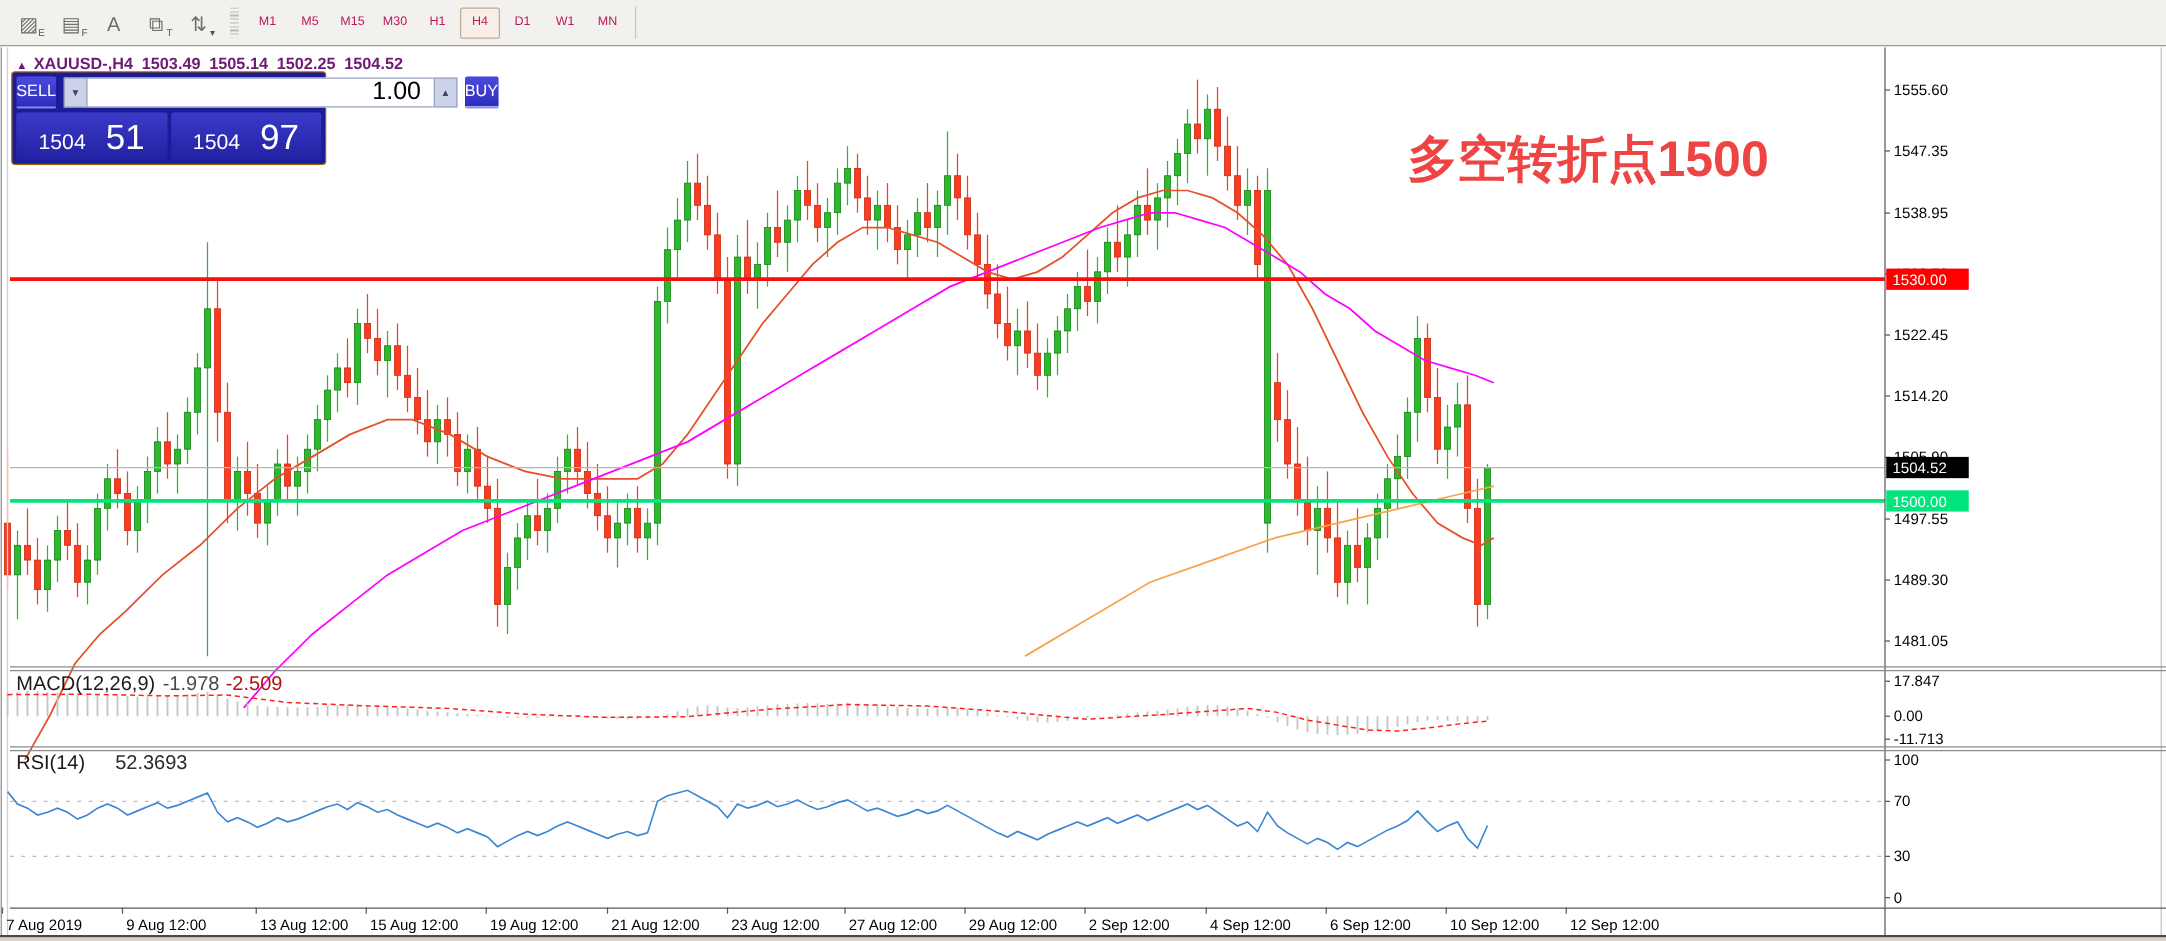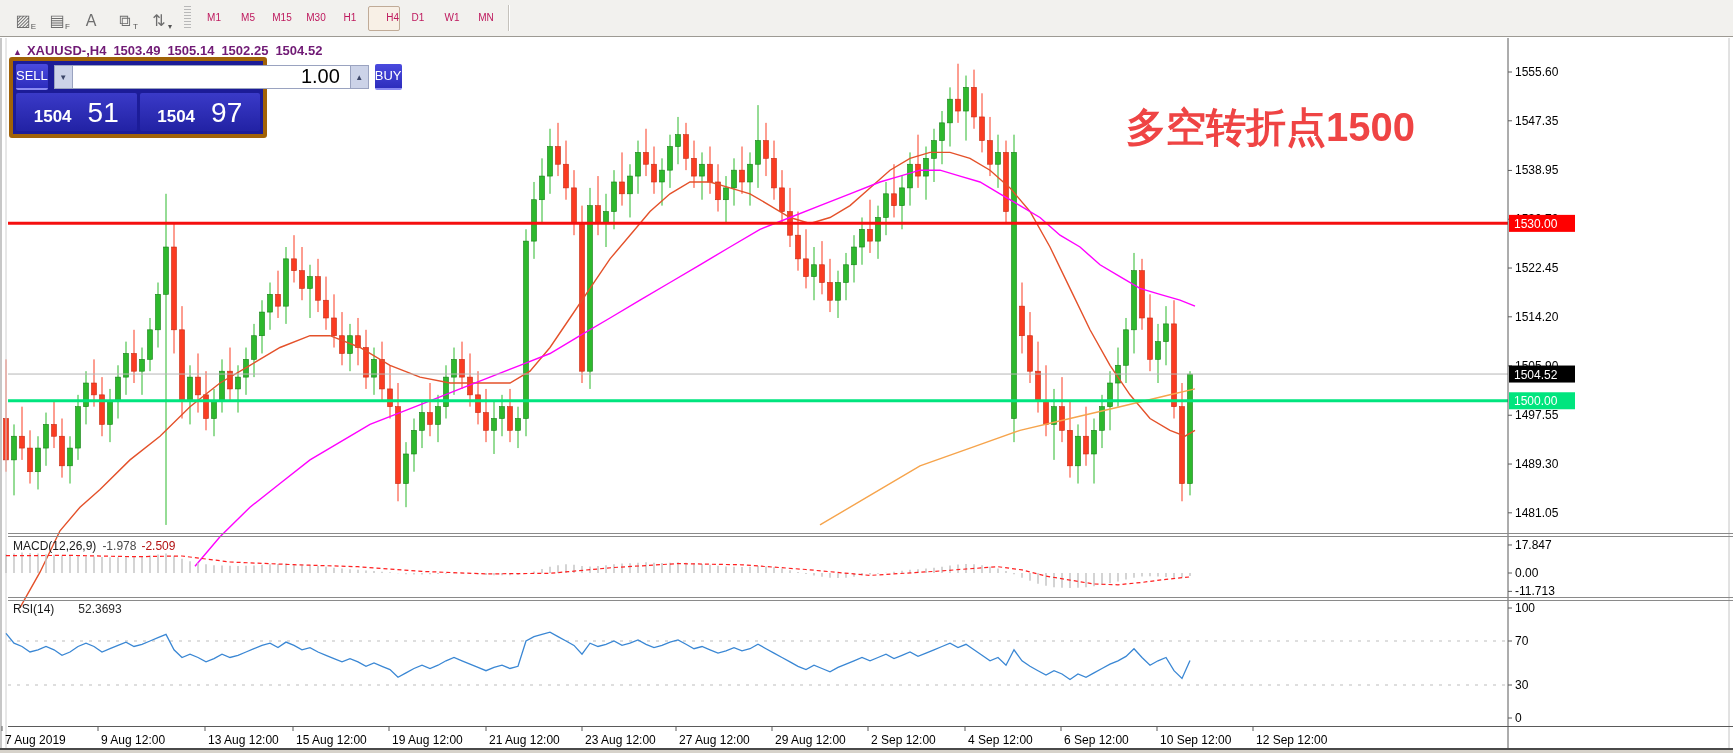--- a/index.html
+++ b/index.html
@@ -5,39 +5,39 @@
   html,body{margin:0;padding:0;background:#d6d2ca;}
   #app{position:relative;width:1733px;height:753px;background:#fff;font-family:"Liberation Sans",sans-serif;overflow:hidden;}
   
   .toolbar{position:absolute;top:0;left:0;width:1733px;height:37px;background:#f2f1ee;border-bottom:1px solid #9d9a93;display:flex;align-items:center;padding-left:8px;box-sizing:border-box;z-index:6;}
   .tool{width:30px;height:26px;display:flex;align-items:flex-end;justify-content:center;color:#6e6e6e;font-size:15px;margin-right:4px;position:relative;cursor:default;}
   .tool .glyph{font-size:16px;line-height:20px;}
   .tool .sub{position:absolute;right:2px;bottom:0;font-size:8px;color:#555;}
   .grip{width:7px;height:24px;margin:0 6px;background-image:repeating-linear-gradient(#aaa 0 1px,transparent 1px 3px);background-size:2px 100%;background-repeat:repeat-x;opacity:.8;}
   .sep{width:1px;height:26px;background:#c5c2bc;border-right:1px solid #fff;margin:0 5px;}
   .tf{min-width:30px;height:23px;border:1px solid transparent;background:transparent;color:#be185d;font-size:10px;font-family:"Liberation Sans",sans-serif;text-align:center;line-height:21px;margin:0 1px;cursor:default;}
-  .tf.active{border:1px solid #c0ab97;background:#f8f0e6;border-radius:2px;text-align:right;}
+  .tf.active{border:1px solid #c0ab97;background:#f8f0e6;border-radius:2px;}
   
   .hdr{position:absolute;top:43px;left:13px;font-size:13px;font-weight:600;color:#701a75;z-index:5;letter-spacing:0;}
   .hdr span{margin-right:7px;}
   .hdr .mark{font-size:9px;margin-right:5px;}
   
-  .panel{position:absolute;left:9px;top:57px;width:250px;height:73px;background:#1c1c98;border:4px solid #a16207;border-radius:3px;z-index:5;}
+  .panel{position:absolute;left:9px;top:57px;width:250px;height:73px;background:#1c1c98;border:1px solid #a16207;border-radius:3px;z-index:5;}
   .prow1{display:flex;align-items:center;height:27px;margin:2px 3px 0 3px;}
   .btn-trade{width:64px;height:24px;background:linear-gradient(#4a4ade,#2d2dbd);border-bottom:2px solid #8b8bf2;color:#fff;font-size:13px;text-align:center;line-height:24px;border-radius:2px;}
   .spin{flex:1;display:flex;align-items:center;margin:0 6px;height:24px;}
   .spin .sbtn{width:19px;height:24px;background:#ccd3e8;color:#3c4668;font-size:8px;text-align:center;line-height:24px;border:1px solid #9aa3c0;box-sizing:border-box;}
   .spin input{flex:1;height:24px;border:1px solid #9aa3c0;border-left:none;border-right:none;box-sizing:border-box;font-size:20px;text-align:right;padding-right:10px;font-family:"Liberation Sans",sans-serif;min-width:20px;}
   .prow2{display:flex;margin:3px 3px 0 3px;height:38px;}
   .quote{flex:1;background:linear-gradient(#3a3ac8,#2222a4);display:flex;align-items:flex-end;justify-content:center;color:#fff;border-radius:2px;}
-  .quote .small{font-size:17px;font-weight:700;margin-bottom:4px;}
+  .quote .small{font-size:17px;font-weight:400;margin-bottom:4px;}
   .quote .big{font-size:28px;font-weight:500;line-height:36px;margin-left:16px;}
   .qdiv{width:3px;}
   
-  .ilabel{position:absolute;left:13px;font-size:12px;color:#1a1a1a;z-index:5;}
+  .ilabel{position:absolute;left:13px;font-size:16px;color:#1a1a1a;z-index:5;}
   .ilabel .v1{color:#4a4a4a;margin-left:6px;}
   .ilabel .v2{color:#b31212;margin-left:5px;}
   .ilabel .vb{color:#2b2b2b;margin-left:24px;}
   
   .anno{position:absolute;left:1126px;top:100px;font-size:40px;font-weight:700;color:#ef4444;z-index:5;white-space:nowrap;}
   svg{position:absolute;top:0;left:0;z-index:1;}
   svg text{font-family:"Liberation Sans",sans-serif;}
 </style>
 </head>
 <body>

